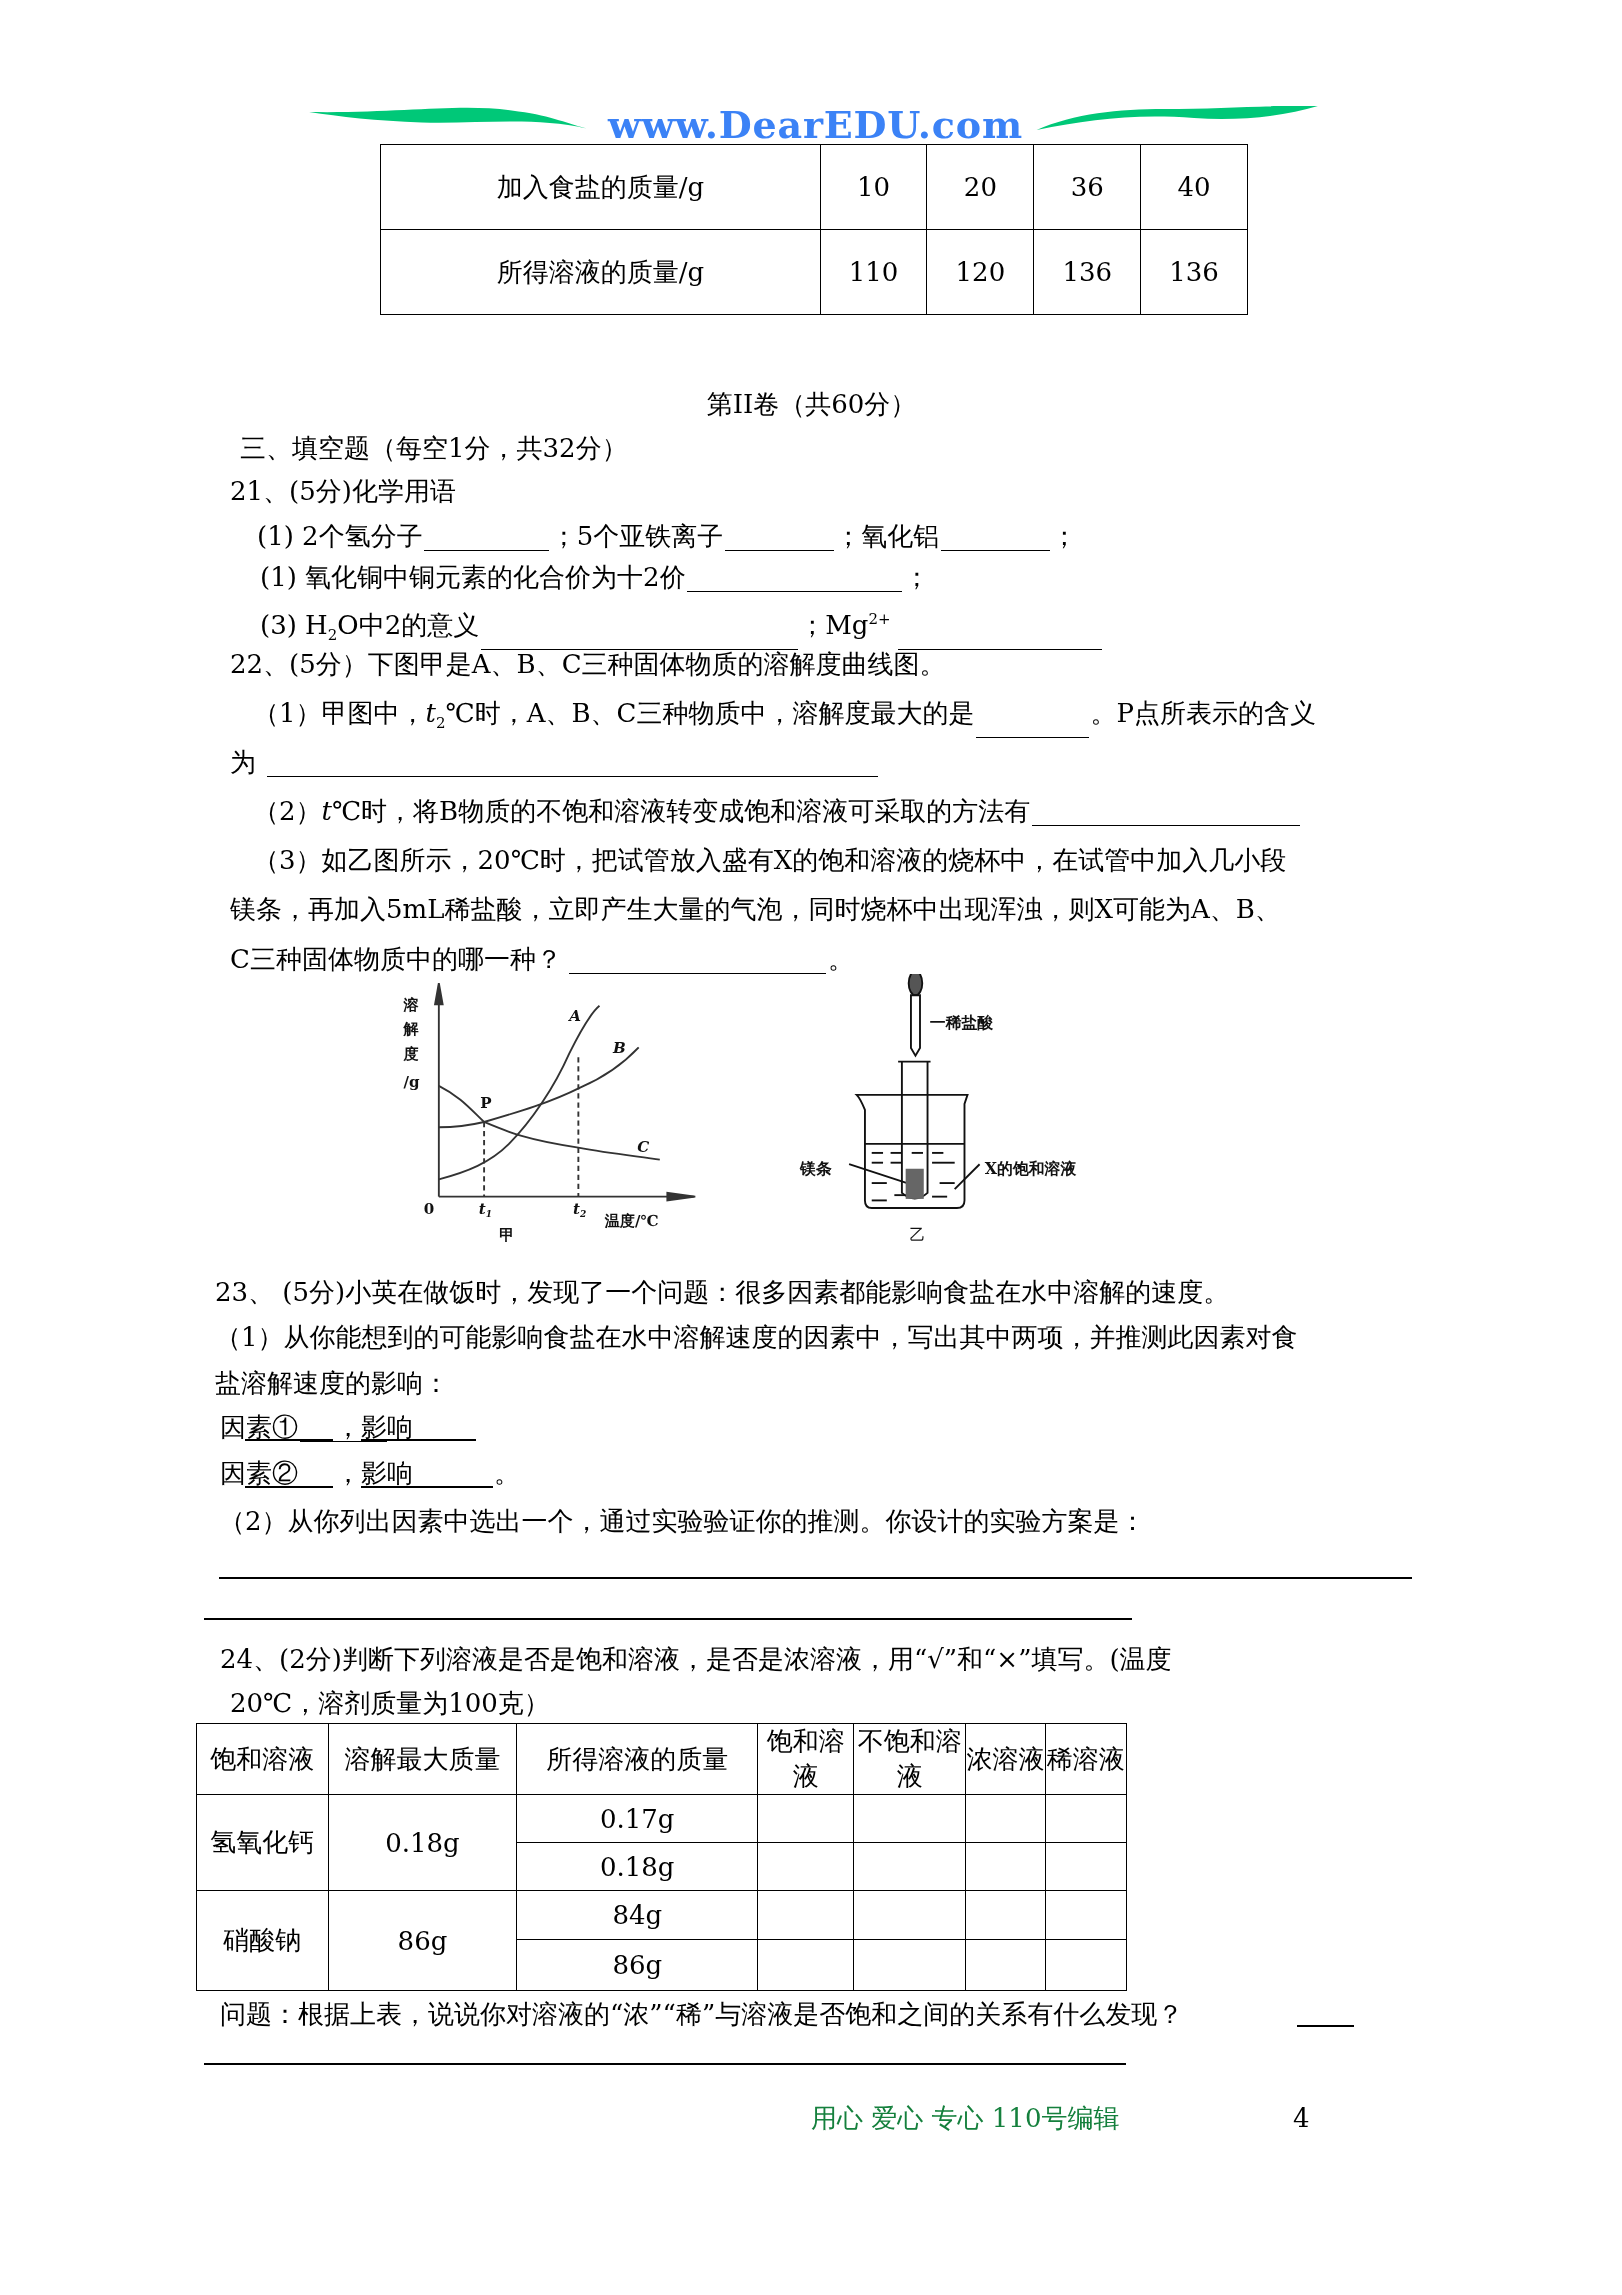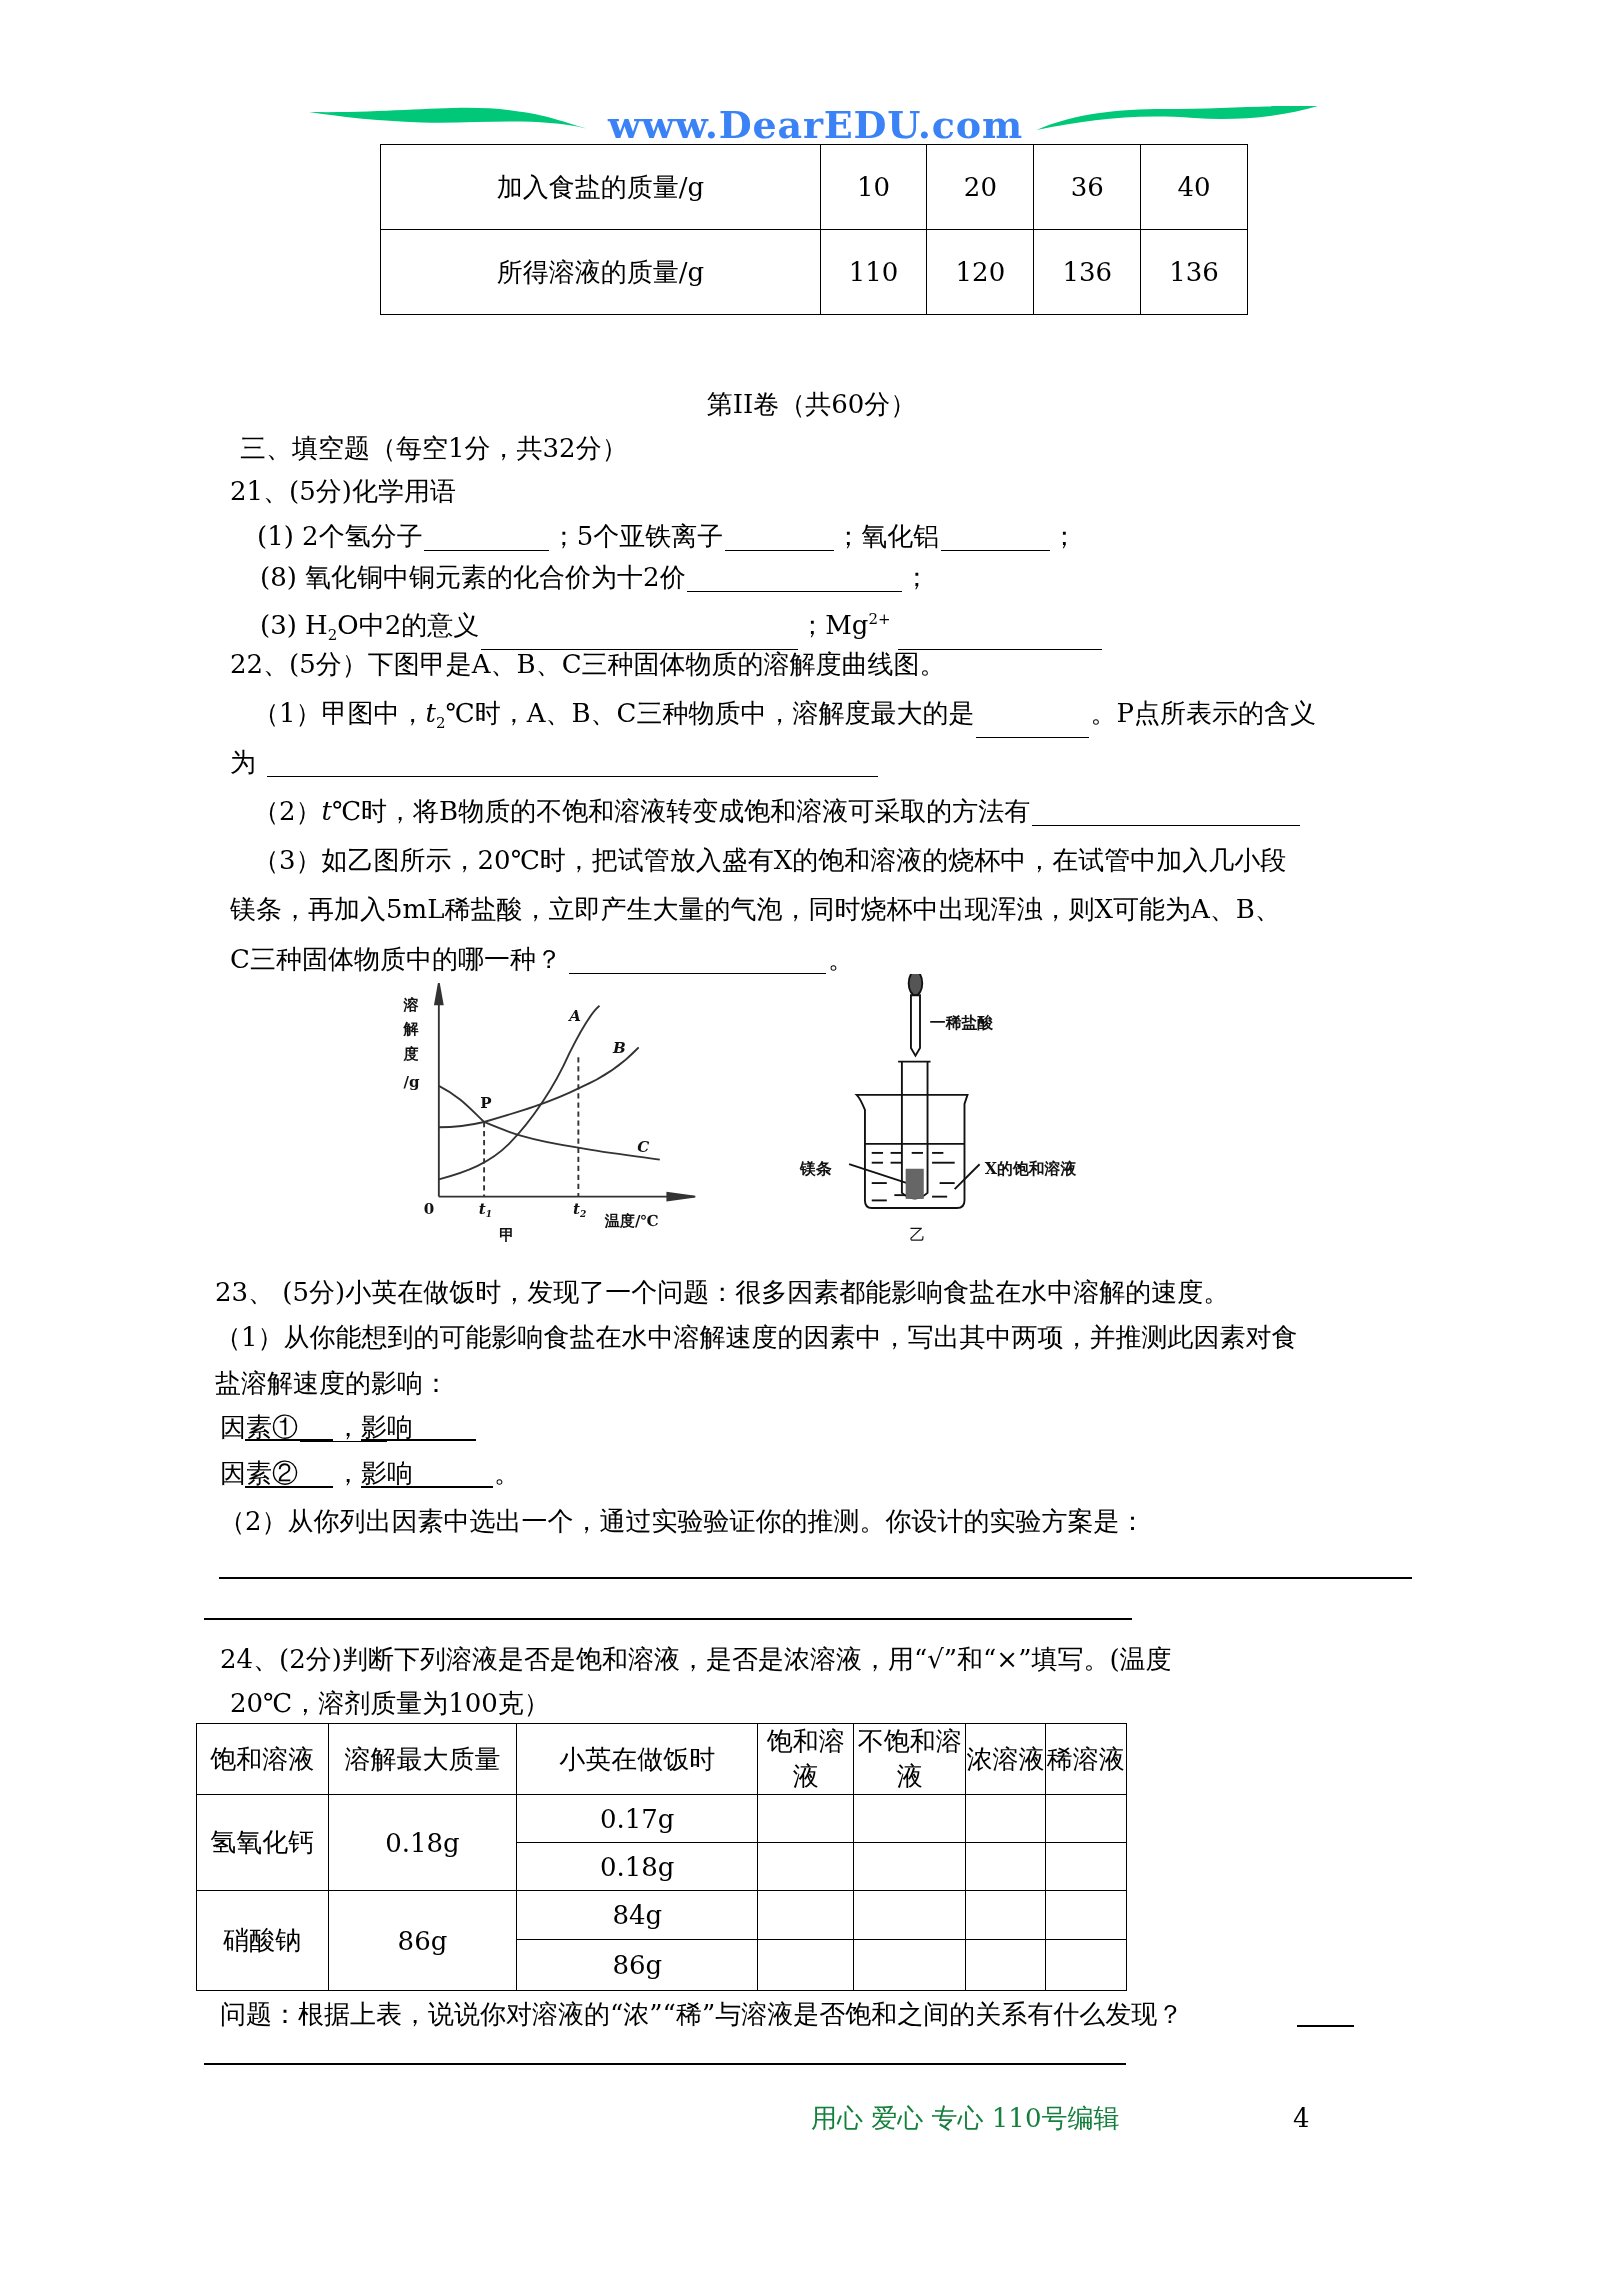--- a/index.html
+++ b/index.html
@@ -54,21 +54,21 @@
   </table>
 
 <div class="txt" style="left:0;width:1623px;text-align:center;top:389px">第II卷（共60分）</div>
 <div class="txt" style="left:240px;top:433px">三、填空题（每空1分，共32分）</div>
 
 <div class="txt" style="left:230px;top:476px">21、(5分)化学用语</div>
 <div class="txt" style="left:257px;top:521px">
   <span>(1) 2个氢分子</span><span class="blank" style="width:125px"></span><span>；5个亚铁离子</span><span class="blank" style="width:109px"></span><span>；氧化铝</span><span class="blank" style="width:109px"></span><span>；</span>
 </div>
 <div class="txt" style="left:260px;top:562px">
-  <span>(8) 氧化铜中铜元素的化合价为十2价</span><span class="blank" style="width:215px"></span><span>；</span>
+  <span>(1) 氧化铜中铜元素的化合价为十2价</span><span class="blank" style="width:215px"></span><span>；</span>
 </div>
 <div class="txt" style="left:260px;top:604px">
   <span>(3) H</span><sub>2</sub><span>O中2的意义</span><span class="blank" style="width:317px"></span><span>；Mg</span><sup>2+</sup><span class="blank" style="width:204px;margin-left:7.5px"></span>
 </div>
 
 <div class="txt" style="left:230px;top:649px">22、(5分）下图甲是A、B、C三种固体物质的溶解度曲线图。</div>
 <div class="txt" style="left:253px;top:698px">
   <span>（1）甲图中，</span><i>t</i><sub>2</sub><span>℃时，A、B、C三种物质中，溶解度最大的是</span><span class="blank" style="width:113px"></span><span>。P点所表示的含义</span>
 </div>
 <div class="txt" style="left:230px;top:747px">
@@ -166,21 +166,21 @@
 <div class="hline" style="left:204px;top:1618px;width:928px"></div>
 
 <div class="txt" style="left:220px;top:1644px">24、(2分)判断下列溶液是否是饱和溶液，是否是浓溶液，用“√”和“×”填写。(温度</div>
 <div class="txt" style="left:230px;top:1688px">20℃，溶剂质量为100克）</div>
 
 <table id="t2">
   <tbody>
       <tr style="height:61px">
     <td style="width:132px">饱和溶液</td>
     <td style="width:189px">溶解最大质量</td>
-    <td style="width:242px">小英在做饭时</td>
+    <td style="width:242px">所得溶液的质量</td>
     <td style="width:96px">饱和溶液</td>
     <td style="width:112px">不饱和溶液</td>
     <td style="width:79px">浓溶液</td>
     <td style="width:81px">稀溶液</td>
   </tr>
   <tr style="height:48px">
     <td rowspan="2">氢氧化钙</td>
     <td rowspan="2">0.18g</td>
     <td>0.17g</td>
     <td></td>

